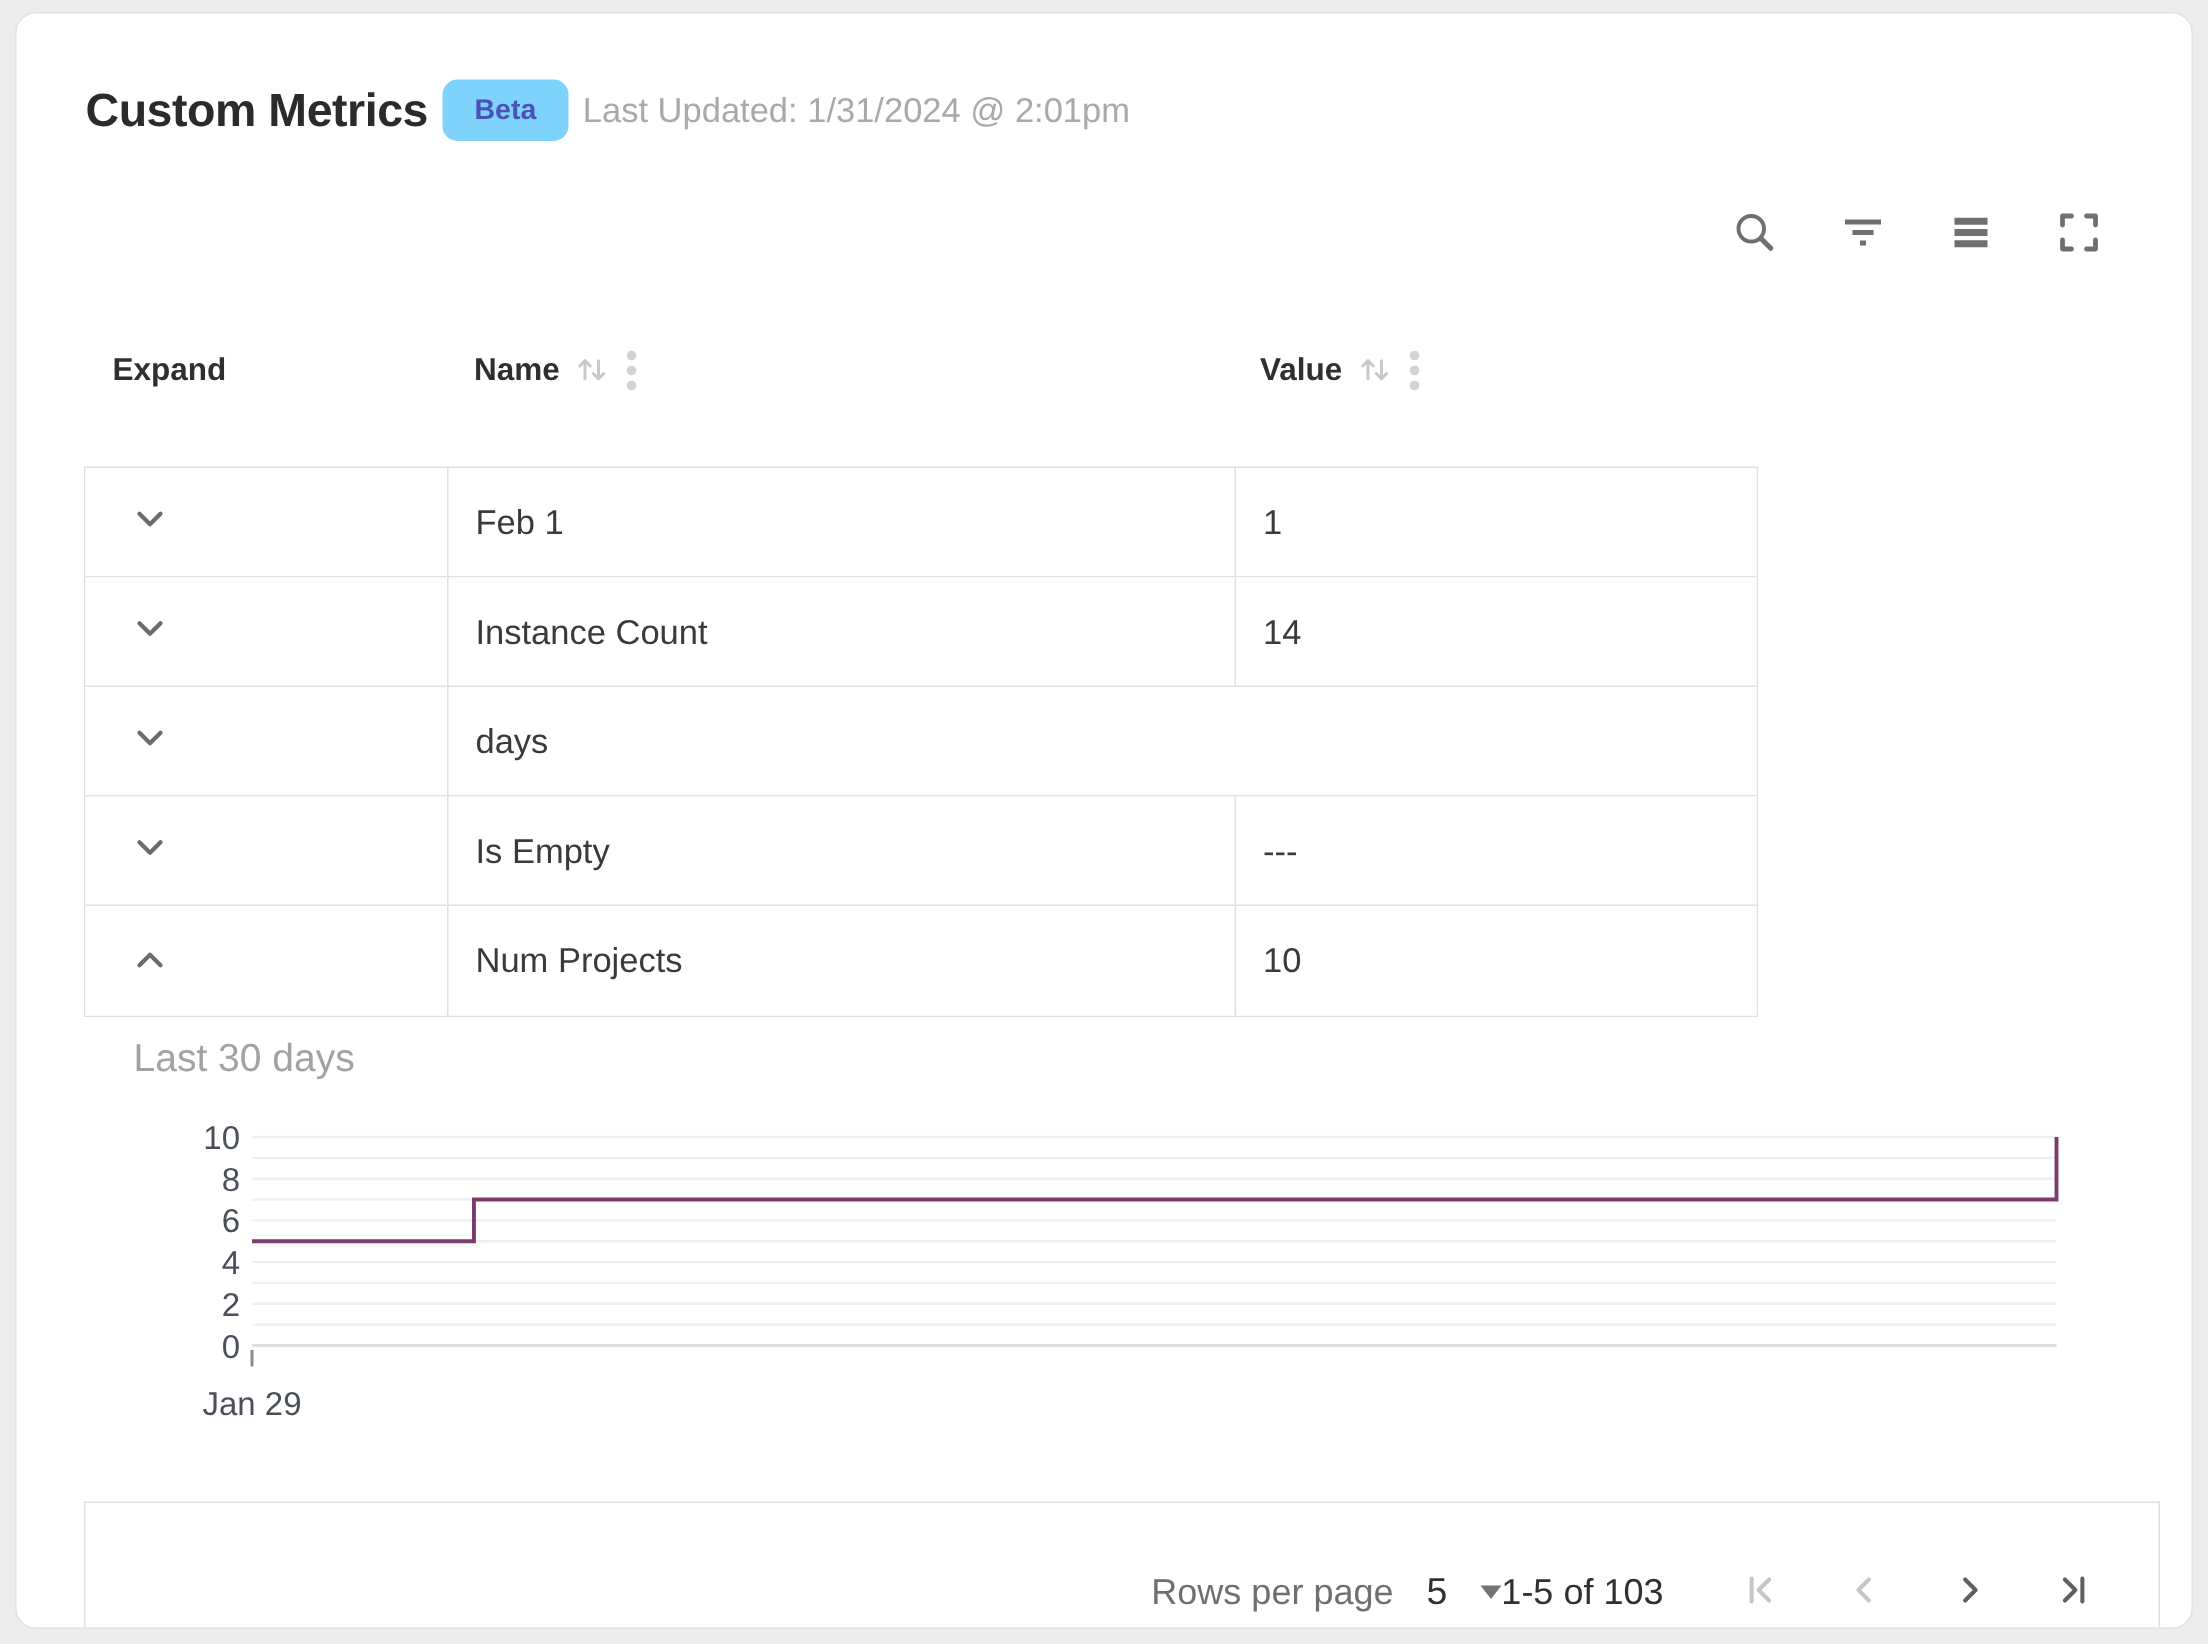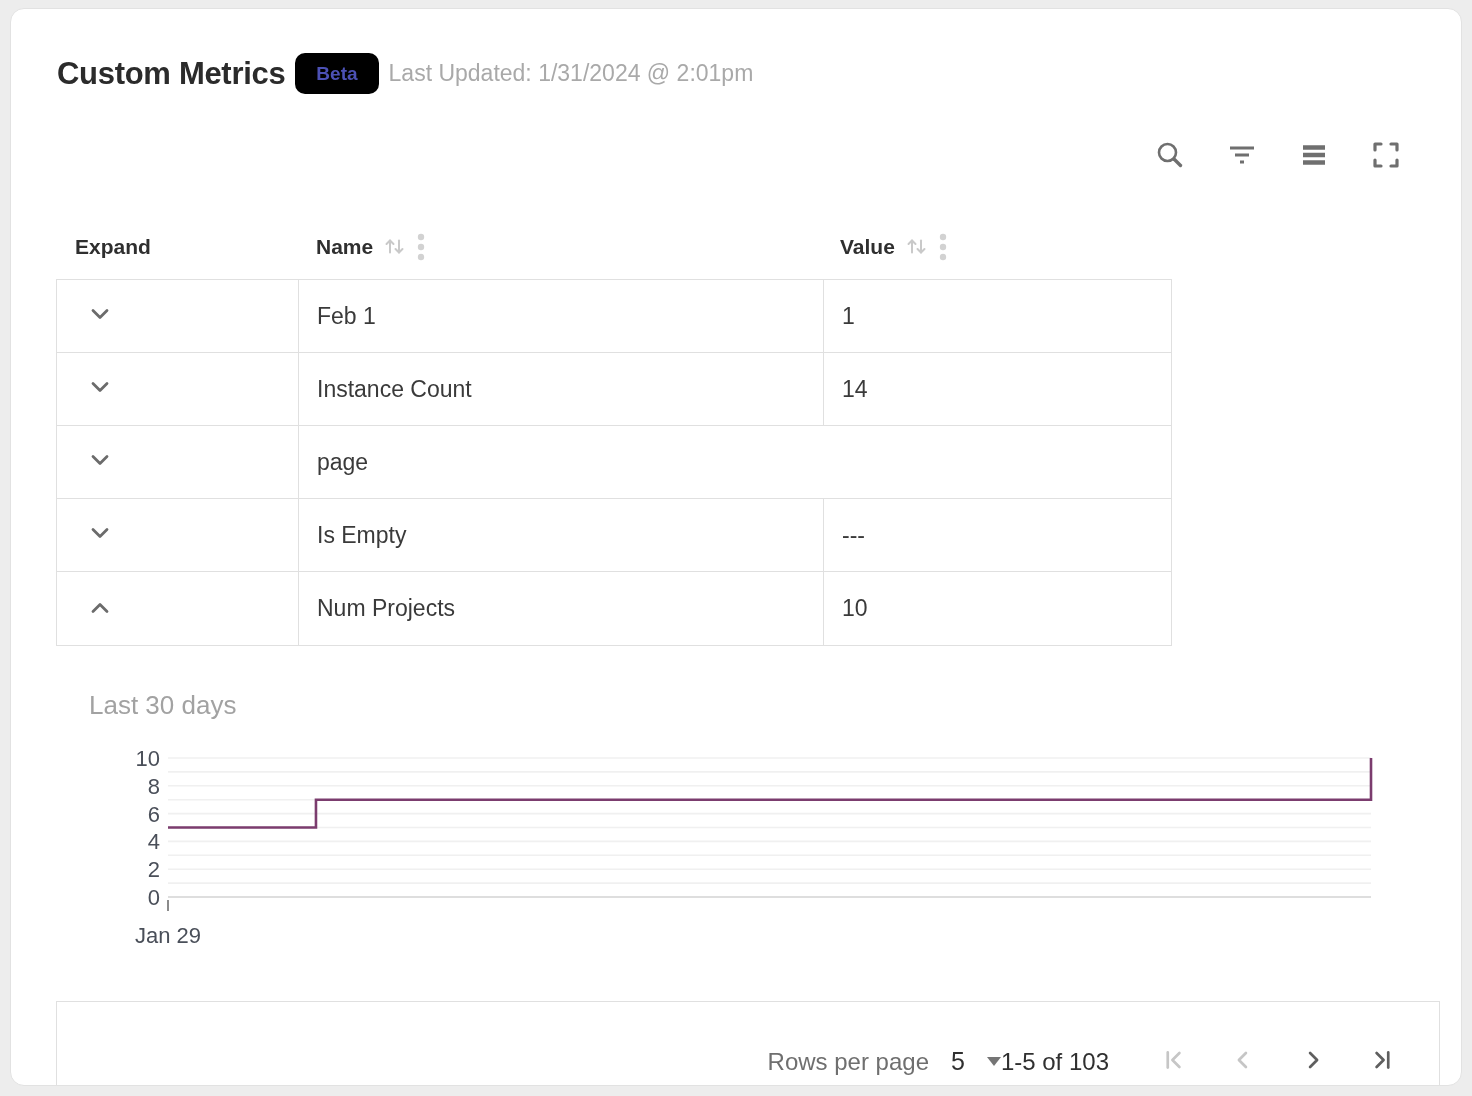--- a/index.html
+++ b/index.html
@@ -3,42 +3,42 @@
 <meta charset="utf-8">
 <style>
   * { box-sizing: border-box; margin: 0; padding: 0; }
   html,body { width:1472px; height:1096px; background:#ededed; font-family:"Liberation Sans", sans-serif; }
   .card { position:absolute; left:10px; top:8px; width:1452px; height:1078px; background:#ffffff;
           border:1px solid #e2e2e2; border-radius:14px; overflow:hidden; }
 
   
   .hdr { position:absolute; left:46px; top:44px; display:flex; align-items:center; gap:10px; }
   .title { font-size:31px; font-weight:700; color:#2b2b2b; letter-spacing:-0.3px; }
-  .badge { background:#000000; color:#4c51b5; font-weight:700; font-size:19px;
+  .badge { background:#7dd3fc; color:#4c51b5; font-weight:700; font-size:19px;
            padding:11px 21px; border-radius:10px; line-height:1; }
   .updated { color:#a9a9a9; font-size:23px; }
 
   
   .toolbar { position:absolute; top:126px; right:54px; display:flex; gap:30px; }
   .tool-btn { width:42px; height:42px; background:none; border:none; display:flex;
               align-items:center; justify-content:center; cursor:pointer; }
   .tool-btn svg { stroke:#6f6f6f; fill:none; }
 
   
   .table { position:absolute; left:45px; top:205px; width:1116px; }
   .thead { display:grid; grid-template-columns:242px 525px 1fr; height:65px; align-items:center; }
   .th { display:flex; align-items:center; gap:10px; font-weight:700; font-size:21px; color:#2f2f2f; }
   .th-expand { padding-left:19px; }
   .th-name   { padding-left:18px; }
   .th-value  { padding-left:17px; }
   .sort-ic svg { stroke:#c9c9c9; fill:none; }
   .kebab svg { fill:#d2d2d2; }
   .sort-ic, .kebab { display:flex; align-items:center; cursor:pointer; background:none; border:none; }
 
-  .tbody { border:1px solid #e0e0e0; }
+  .tbody { border:1px solid #e0e0e0;margin-top:32px; }
   .trow { display:grid; grid-template-columns:242px 525px 1fr; height:73px; border-bottom:1px solid #e0e0e0; background:#fff; }
   .trow:last-child { border-bottom:none; }
   .td { display:flex; align-items:center; font-size:23px; color:#3a3a3a; padding-left:18px;
         border-right:1px solid #e0e0e0; overflow:hidden; }
   .td:last-child { border-right:none; }
   .td-expand { padding-left:29px; }
   .chev-btn { background:none; border:none; cursor:pointer; display:flex; align-items:center; }
   .chev-btn svg { stroke:#6b6b6b; fill:none; transition:transform .1s; }
   .chev-btn.up svg { transform:rotate(180deg); }
 
@@ -188,21 +188,21 @@
       <div class="trow">
         <div class="td td-expand">
           <button class="chev-btn">
             <span>
               <svg width="28" height="17" viewBox="0 0 28 17" stroke-width="2.8" stroke-linecap="round" stroke-linejoin="round">
                   <polyline points="7,4.5 14,11.5 21,4.5"></polyline>
                 </svg>
             </span>
           </button>
         </div>
-        <div class="td">page</div>
+        <div class="td">days</div>
       </div>
       <div class="trow">
         <div class="td td-expand">
           <button class="chev-btn">
             <span>
               <svg width="28" height="17" viewBox="0 0 28 17" stroke-width="2.8" stroke-linecap="round" stroke-linejoin="round">
                   <polyline points="7,4.5 14,11.5 21,4.5"></polyline>
                 </svg>
             </span>
           </button>

